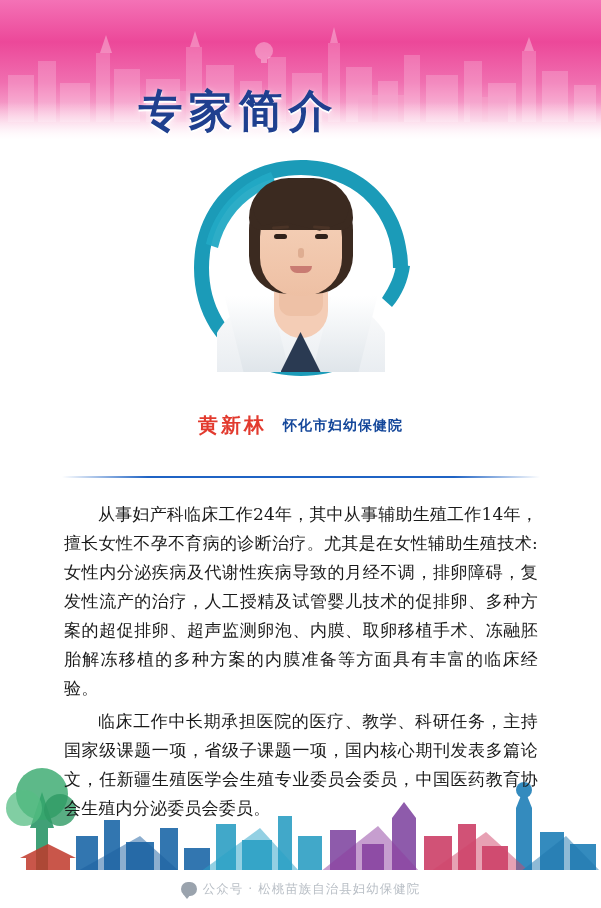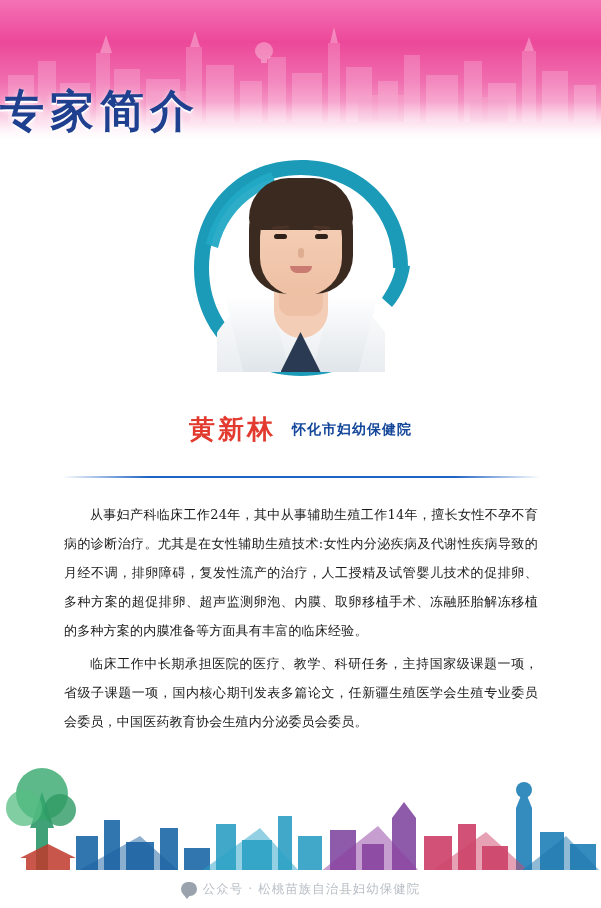--- a/index.html
+++ b/index.html
@@ -28,20 +28,21 @@
     opacity: .85;
   }
   .banner-fade {
     position: absolute; left: 0; bottom: 0; width: 601px; height: 48px;
     background: linear-gradient(180deg, rgba(255,255,255,0) 0%, #ffffff 78%);
   }
 
   
   .title-wrap {
     position: absolute; top: 82px; left: 0; width: 477px;
+    text-align: center;
     z-index: 6;
   }
   .title-wrap .title {
     display: inline-block;
     font-family: "DejaVu Serif", serif;
     font-weight: bold;
     font-size: 44px;
     letter-spacing: 6px;
     color: #1f3f8f;
     text-shadow: 0 2px 0 #ffffff, 0 3px 6px rgba(255,255,255,.9);
@@ -139,21 +140,21 @@
   }
 
   
   .name-bar {
     position: absolute; top: 412px; left: 0; width: 601px;
     display: flex; align-items: center; justify-content: center; gap: 16px;
     z-index: 5;
   }
   .name {
     font-family: "DejaVu Serif", serif;
-    font-weight: bold; font-size: 26px; letter-spacing: 3px;
+    font-weight: bold; font-size: 20px; letter-spacing: 3px;
     color: #e23a2e;
   }
   .name-meta { line-height: 1.45; }
   .name-meta div {
     font-family: "DejaVu Serif", serif;
     font-weight: bold; font-size: 14px; letter-spacing: 1px;
     color: #14479a;
   }
   .rule {
     position: absolute; left: 62px; top: 476px; width: 478px; height: 2px;
@@ -161,21 +162,21 @@
     z-index: 5;
   }
 
   
   .body-text {
     position: absolute; left: 64px; top: 500px; width: 474px;
     z-index: 5;
   }
   .body-text p {
     font-family: "DejaVu Serif", serif;
-    font-size: 13px;
+    font-size: 17px;
     line-height: 29px;
     color: #1a1a1a;
     text-indent: 2em;
     text-align: justify;
     letter-spacing: .2px;
   }
   .body-text p + p { margin-top: 4px; }
 
   
   .bottom-art {

